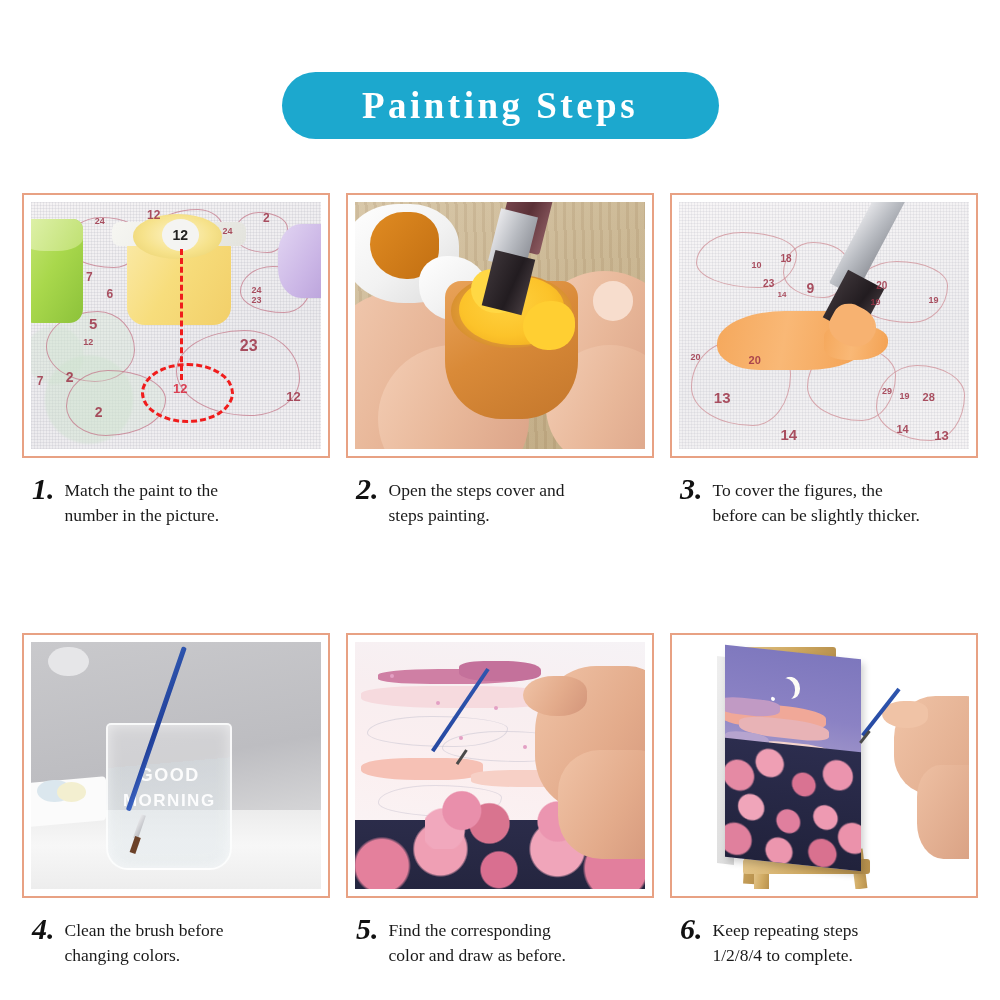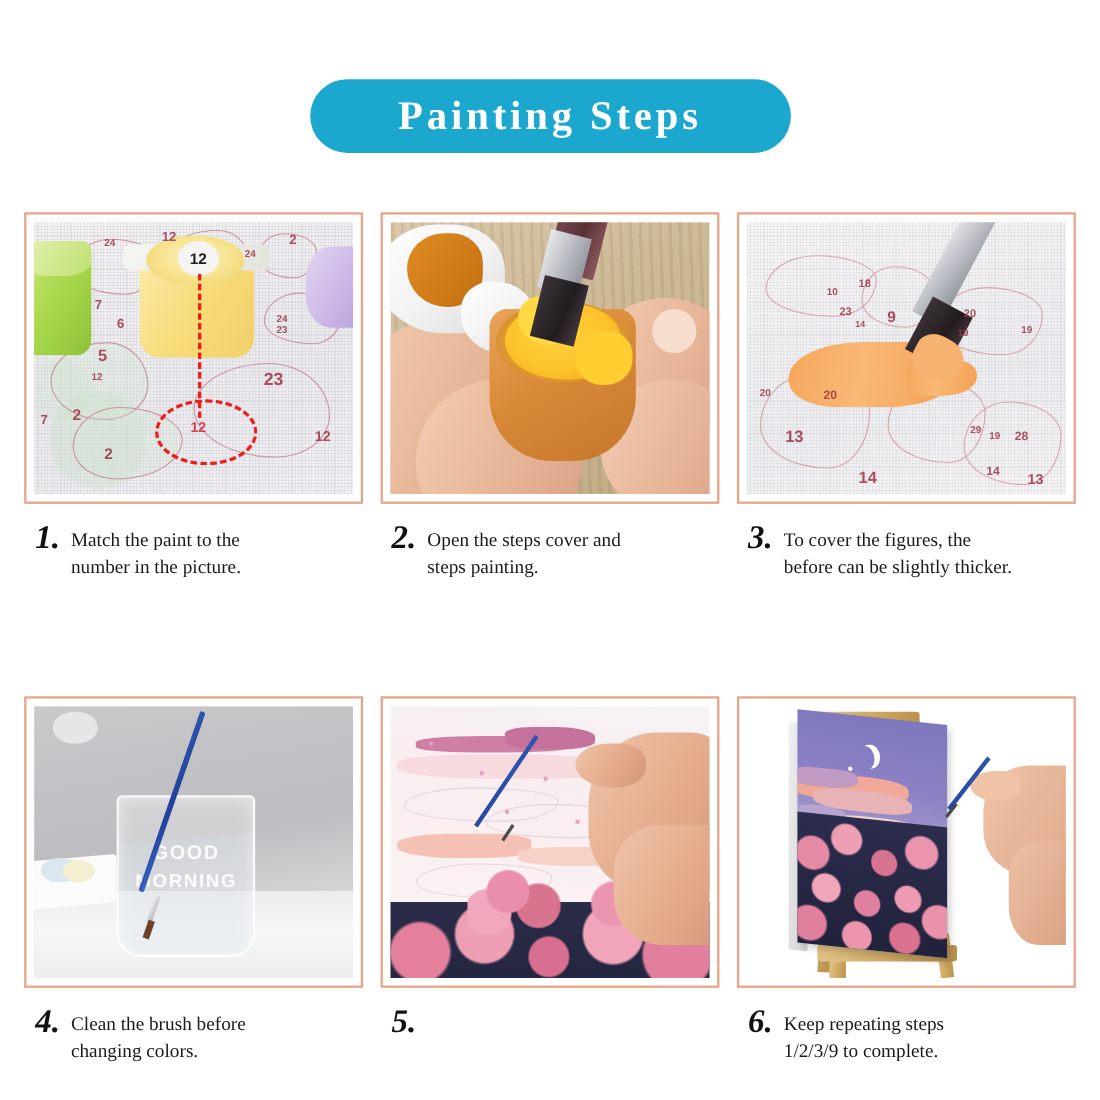--- a/index.html
+++ b/index.html
@@ -444,20 +444,24 @@
 
         <div class="hand5" style="left:62%;top:10%;width:46%;height:58%;border-radius:46% 30% 18% 38%;"></div>
         <div class="hand5" style="left:58%;top:14%;width:22%;height:16%;border-radius:50% 40% 45% 55%;"></div>
         <div class="hand5" style="left:70%;top:44%;width:38%;height:44%;border-radius:38% 28% 22% 40%;"></div>
         <div style="position:absolute;left:45%;top:11%;width:4px;height:40%;background:linear-gradient(100deg,#2f57b0,#2547a0);transform:rotate(34deg);transform-origin:top center;"></div>
         <div style="position:absolute;left:38%;top:44%;width:3px;height:7%;background:#4a4a4a;transform:rotate(34deg);transform-origin:top center;"></div>
       </div>
     </div>
     <div class="caption">
       <div class="step-num">5.</div>
+      <div class="caption-text">
+        <span>Find the corresponding</span>
+        <span>color and draw as before.</span>
+      </div>
     </div>
   </div>
 
   <div class="step row2">
     <div class="photo-frame">
       <div class="photo">
         <div class="white-bg"></div>
 
         <div class="easel-leg" style="left:22%;top:2%;width:32%;height:6%;border-radius:3px;"></div>
         <div class="easel-leg" style="left:24%;top:6%;width:4%;height:92%;transform:rotate(3deg);"></div>
@@ -497,18 +501,18 @@
         <div style="position:absolute;left:82%;top:50%;width:24%;height:38%;background:linear-gradient(120deg,#eec0a3,#d79e80);border-radius:34% 24% 22% 38%;"></div>
         <div style="position:absolute;left:70%;top:24%;width:16%;height:11%;background:#f0c3a6;border-radius:50% 40% 45% 55%;"></div>
         <div style="position:absolute;left:75%;top:19%;width:4px;height:24%;background:linear-gradient(100deg,#2f57b0,#2547a0);transform:rotate(38deg);transform-origin:top center;"></div>
         <div style="position:absolute;left:65%;top:36%;width:3px;height:6%;background:#4a4a4a;transform:rotate(38deg);transform-origin:top center;"></div>
       </div>
     </div>
     <div class="caption">
       <div class="step-num">6.</div>
       <div class="caption-text">
         <span>Keep repeating steps</span>
-        <span>1/2/3/9 to complete.</span>
+        <span>1/2/8/4 to complete.</span>
       </div>
     </div>
   </div>
 
 </div>
 
 </body></html>

